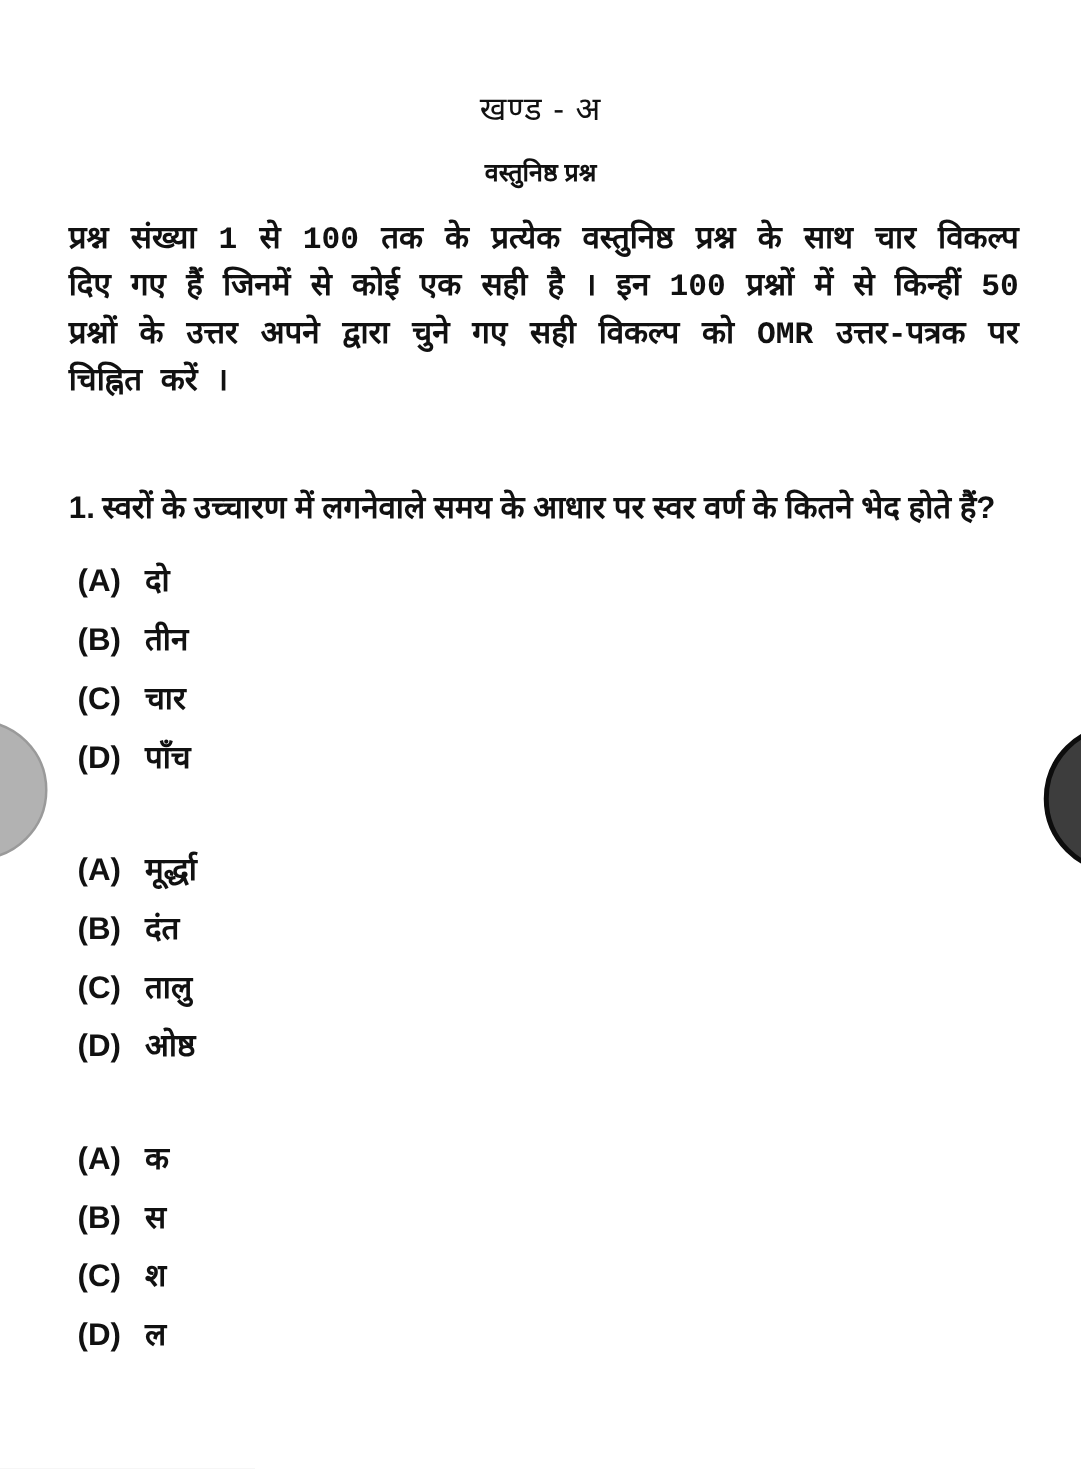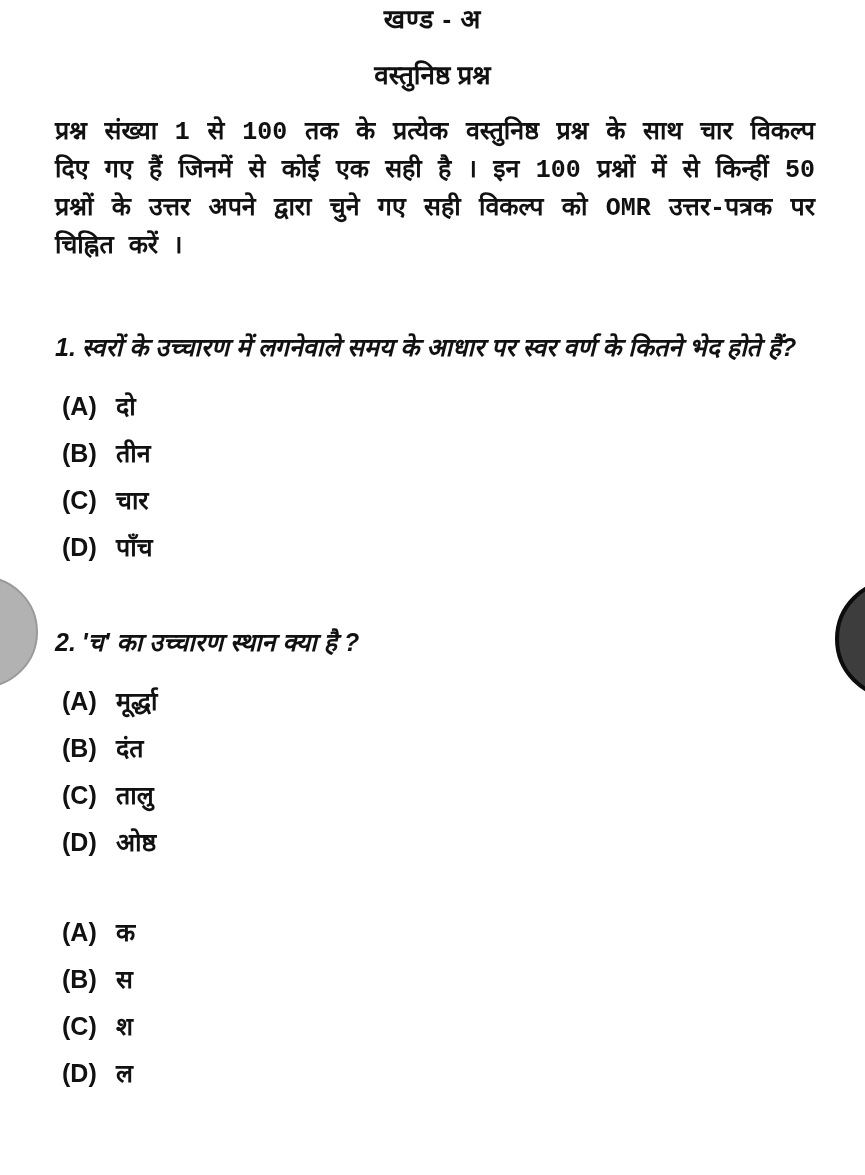--- a/index.html
+++ b/index.html
@@ -10,45 +10,45 @@
     margin: 0 auto;
     background: #ffffff;
     overflow: hidden;
     color: #111111;
     font-family: "Liberation Sans", "DejaVu Sans", sans-serif;
     font-weight: 600;
     -webkit-font-smoothing: antialiased;
   }
   .section-title {
     margin: 0;
+    padding-top: 68px;
     text-align: center;
     font-size: 26px;
-    font-weight: 700;
+    font-weight: 400;
     letter-spacing: 1px;
   }
   .section-subtitle {
     margin: 0;
     padding-top: 20px;
     text-align: center;
-    font-size: 26px;
+    font-size: 20px;
     font-weight: 700;
   }
   .instructions {
     margin: 22px 50px 0 55px;
     font-size: 25px;
     line-height: 38px;
     text-align: justify;
     font-family: Liberation Mono, monospace;
   }
   .question { margin: 62px 50px 0 55px; }
   .q-text {
     margin: 0;
     font-size: 25px;
     line-height: 38px;
-    font-style: italic;
   }
   .q-number { margin-right: 6px; }
   .options { margin-top: 26px; padding-left: 7px; }
   .option {
     display: flex;
     align-items: baseline;
     margin-bottom: 19px;
     font-size: 25px;
     line-height: 28px;
   }
@@ -109,21 +109,20 @@
         <span class="opt-text">चार</span>
       </div>
       <div class="option">
         <span class="opt-label">(D)</span>
         <span class="opt-text">पाँच</span>
       </div>
     </div>
   </div>
 
   <div class="question">
-    <p class="q-text"><span class="q-number">2.</span><span>'च' का उच्चारण स्थान क्या है ?</span></p>
     <div class="options">
       <div class="option">
         <span class="opt-label">(A)</span>
         <span class="opt-text">मूर्द्धा</span>
       </div>
       <div class="option">
         <span class="opt-label">(B)</span>
         <span class="opt-text">दंत</span>
       </div>
       <div class="option">

